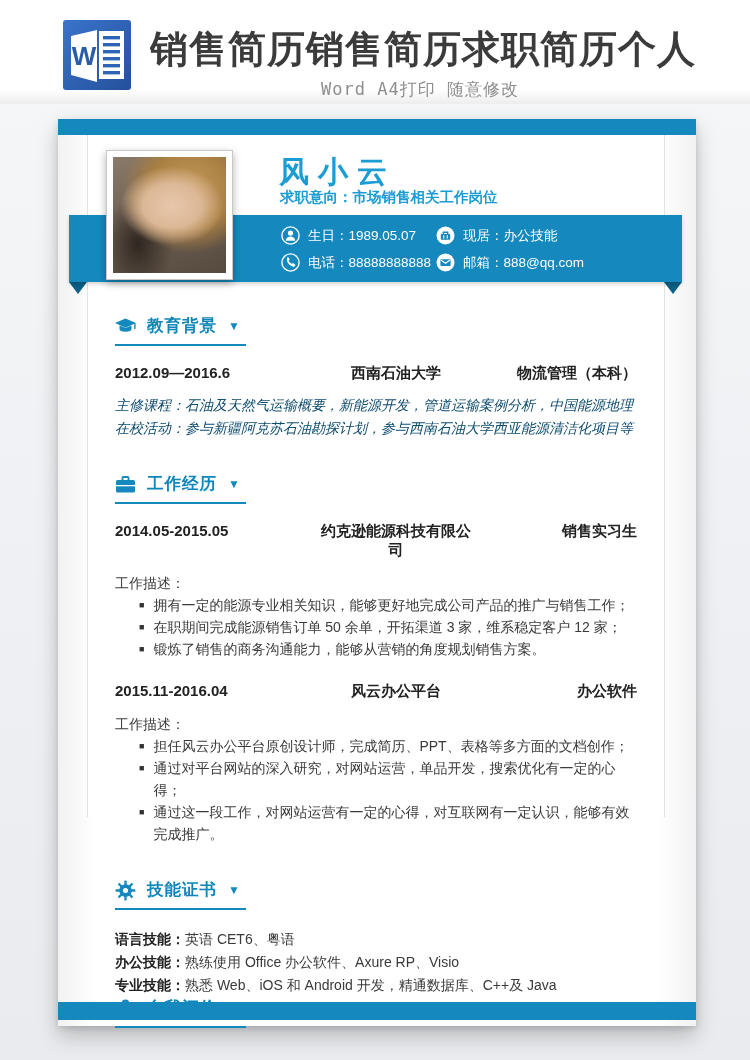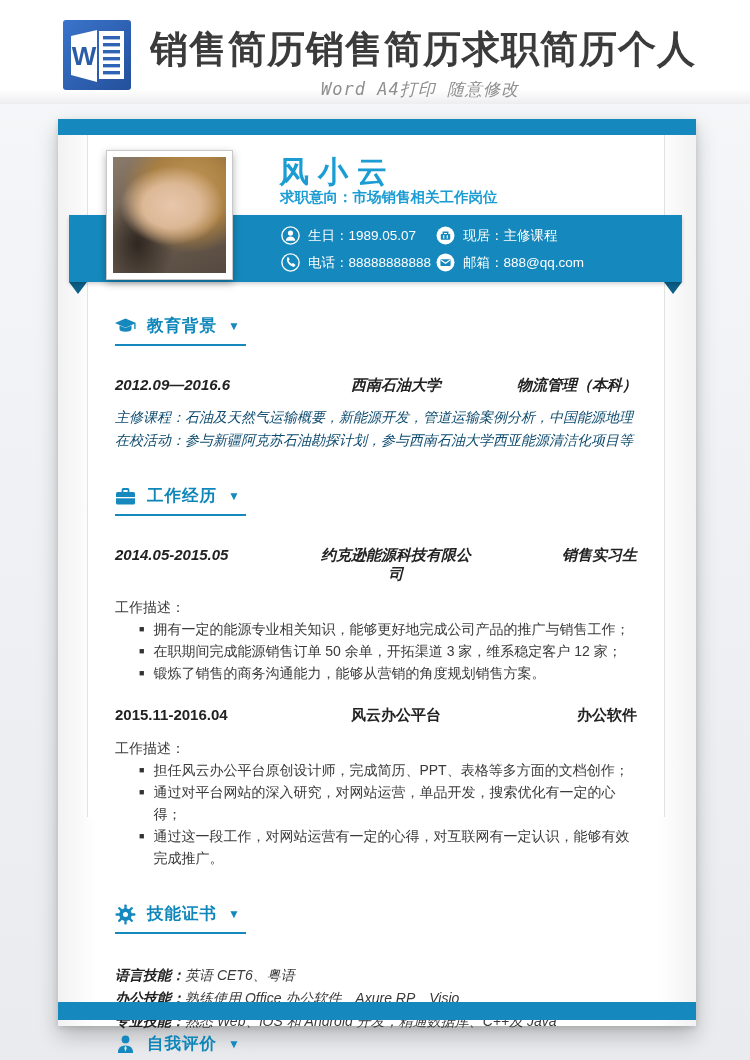--- a/index.html
+++ b/index.html
@@ -18,21 +18,21 @@
   }
   .word-icon { position: absolute; left: 63px; top: 20px; width: 68px; height: 70px; }
   .hdr-title {
     position: absolute; left: 150px; top: 24px; width: 545px; height: 50px;
     font-size: 38px; font-weight: bold; color: #3b3b3b; letter-spacing: 1px;
     white-space: nowrap; overflow: hidden;
   }
   .hdr-sub {
     position: absolute; left: 150px; top: 78px; width: 540px;
     text-align: center; font-family: "DejaVu Sans Mono", monospace;
-    font-size: 17px; color: #8e8e8e; letter-spacing: 1px; font-style: italic;
+    font-size: 17px; color: #8e8e8e; letter-spacing: 1px;
   }
 
   
   .sheet {
     position: absolute; left: 58px; top: 119px; width: 638px; height: 907px;
     background: linear-gradient(90deg, #f2f2f3 0%, #ffffff 6%, #ffffff 94%, #f2f2f3 100%);
     box-shadow: 0 10px 20px rgba(0,0,0,0.22), 0 2px 6px rgba(0,0,0,0.12);
   }
   .bar-top { position: absolute; left: 0; top: 0; width: 100%; height: 16px; }
   .bar-bottom { position: absolute; left: 0; bottom: 6px; width: 100%; height: 18px; }
@@ -104,21 +104,21 @@
   .eline { font-size: 14px; line-height: 22.5px; color: #0c4a6e; font-style: italic; }
   .desc-label { font-size: 14px; line-height: 22px; color: #3a3a3a; }
   .bullet { display: flex; padding-left: 24px; font-size: 14px; line-height: 22px; color: #3a3a3a; }
   .bullet .bm { font-size: 9px; line-height: 22px; margin-right: 9px; color: #333; }
 
   .skill { font-size: 14px; line-height: 23px; color: #3a3a3a; }
   .skill .sl { font-weight: bold; color: #222; }
 
   
   .mt-head { margin-top: 34px; }
-  .gap-row { margin-top: 30px; font-style: italic; }
+  .gap-row { margin-top: 18px; }
   .gap-desc { margin-top: 12px; }
   .gap-job { margin-top: 22px; }
   .gap-lines { margin-top: 11px; }
 </style>
 </head>
 <body>
 
 <div class="hdr">
   <svg class="word-icon" viewBox="0 0 68 70">
     <defs>
@@ -287,21 +287,21 @@
 
     <div class="contact">
       <svg class="cicon" viewBox="0 0 19 19">
         <circle cx="9.5" cy="9.5" r="9" fill="#ffffff"></circle>
         <path d="M7.3 8 V6.2 h4.4 V8" fill="none" stroke="#1589BD" stroke-width="1.4"></path>
         <rect x="4.8" y="8" width="9.4" height="5.8" rx="0.7" fill="#1589BD"></rect>
         <rect x="7.2" y="9.2" width="1.1" height="3.4" fill="#ffffff"></rect>
         <rect x="10.7" y="9.2" width="1.1" height="3.4" fill="#ffffff"></rect>
       </svg>
       <span class="t">现居：</span>
-        <span class="t">主修课程</span>
+        <span class="t">办公技能</span>
     </div>
 
     <div class="contact">
       <svg class="cicon" viewBox="0 0 19 19">
         <circle cx="9.5" cy="9.5" r="8.6" fill="none" stroke="#ffffff" stroke-width="1.4"></circle>
         <path d="M6.1 5.2 c-1.2 3.8 2.9 8 6.8 8.8 l1.7-2.1 -2.6-2 -1.2 0.9 c-1.5-0.7-2.6-1.9-3.1-3.4 l1-1.1 -1.8-2.5 z" fill="#ffffff"></path>
       </svg>
       <span class="t">电话：</span>
         <span class="t">88888888888</span>
     </div>

